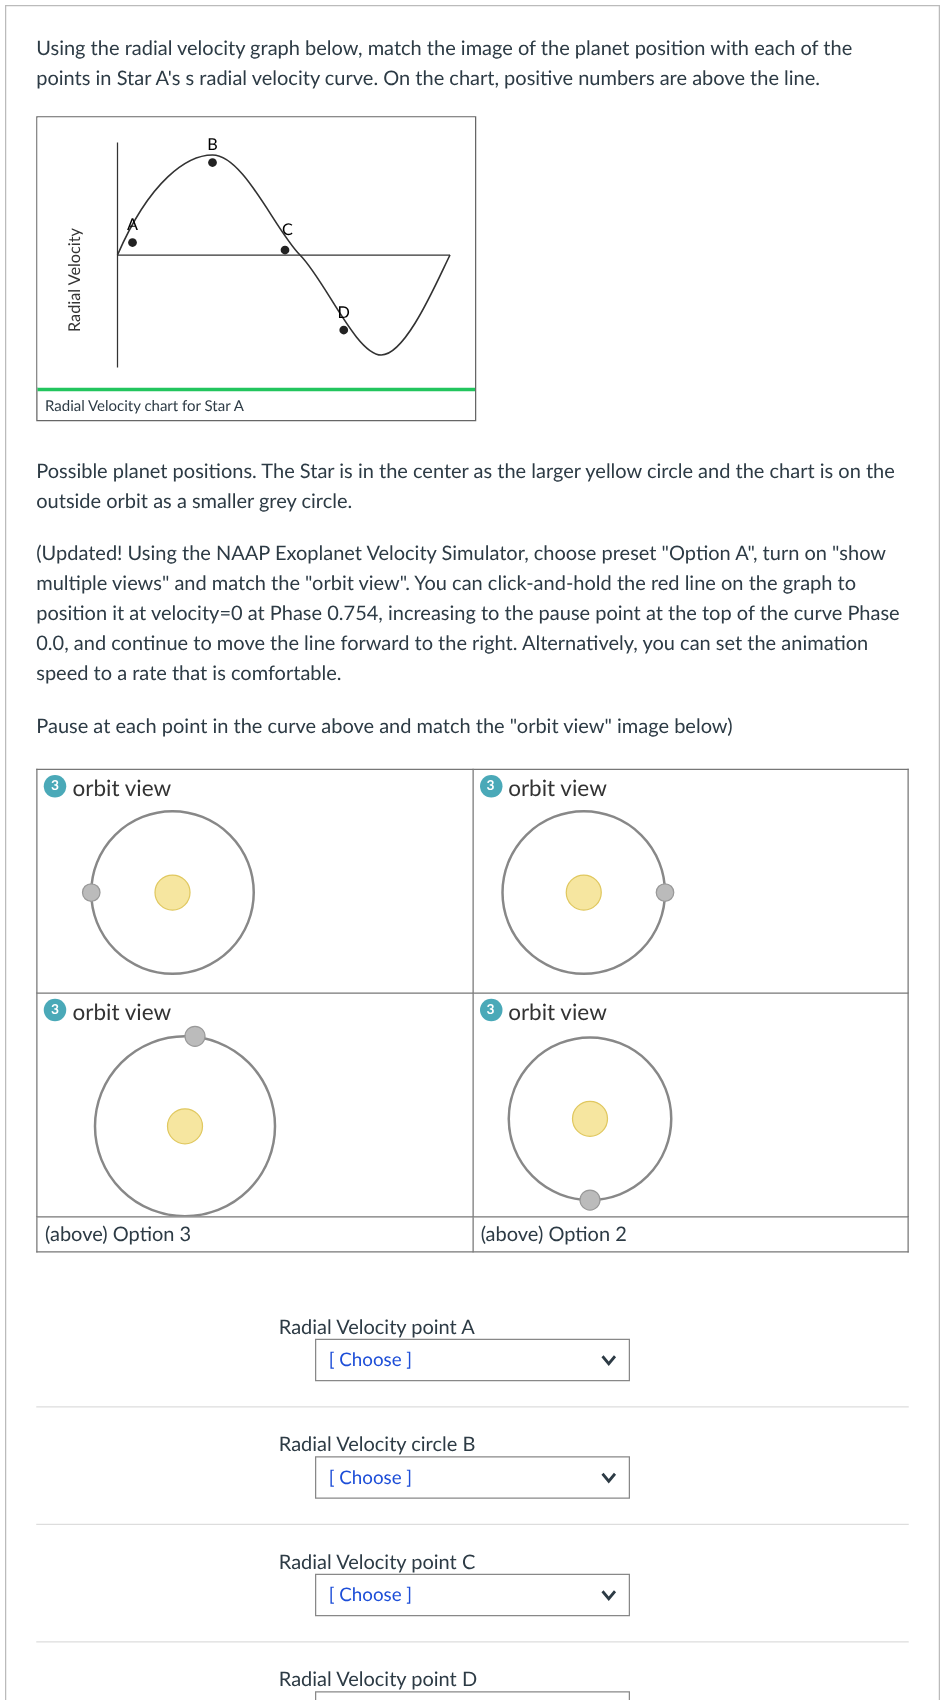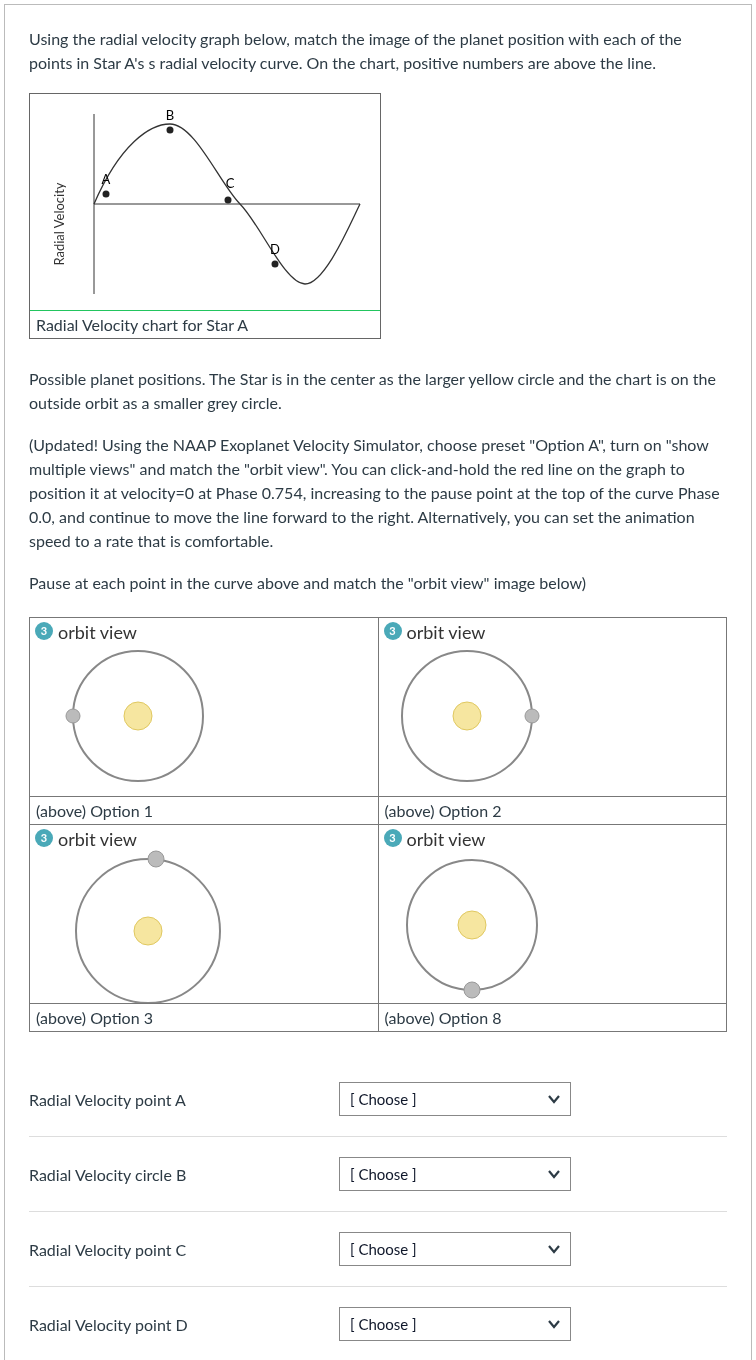--- a/index.html
+++ b/index.html
@@ -24,23 +24,23 @@
     border: 1px solid #666;
     width: 352px;
     margin-bottom: 28px;
   }
   .chart-img-wrap {
     height: 216px;
     position: relative;
     background: #fff;
   }
   .chart-caption {
-    border-top: 1px solid #22c55e;
+    border-top: 3px solid #22c55e;
     padding: 4px 6px;
-    font-size: 16px;
+    font-size: 12px;
   }
   .chart-svg { position: absolute; inset: 0; }
 
   
   .orbit-grid {
     border: 1px solid #777;
     border-collapse: collapse;
     width: 100%;
     margin: 8px 0 30px 0;
   }
@@ -71,33 +71,34 @@
   }
   .orbit-svg { position: absolute; left: 18px; top: 18px; }
   .orbit-caption { padding: 4px 6px; font-size: 16px; }
 
   
   .match-row {
     display: flex;
     align-items: center;
     padding: 20px 0;
     border-bottom: 1px solid #ddd;
+    flex-direction: column;
   }
   .match-row:last-child { border-bottom: none; }
   .match-label { width: 310px; font-size: 16px; }
   .sel-wrap { position: relative; }
   .sel {
     appearance: none;
     -webkit-appearance: none;
     border: 1px solid #888;
     background: #fff;
     padding: 7px 36px 7px 10px;
     font-size: 15px;
-    width: 232px;
-    color: #0f172a;
+    width: 252px;
+    color: #1d4ed8;
     font-family: inherit;
   }
   .chev {
     position: absolute;
     right: 10px;
     top: 50%;
     transform: translateY(-50%);
     pointer-events: none;
   }
   .chev svg { display: block; }
@@ -158,28 +159,20 @@
           <svg class="orbit-svg" width="160" height="160" viewBox="0 0 160 160">
             <circle cx="70" cy="80" r="65" fill="none" stroke="#888" stroke-width="2"></circle>
             <circle cx="70" cy="80" r="14" fill="#f6e6a0" stroke="#e0c860"></circle>
             <circle cx="135" cy="80" r="7" fill="#bbb" stroke="#999"></circle>
           </svg>
         </div>
       </td>
     </tr>
     <tr>
       <td>
-            <div class="orbit-caption">(above) Option 1</div>
-          </td>
-      <td>
-            <div class="orbit-caption">(above) Option 2</div>
-          </td>
-    </tr>
-    <tr>
-      <td>
         <div class="orbit-panel">
           <div class="badge">3</div>
           <div class="orbit-title">orbit view</div>
           <svg class="orbit-svg" width="180" height="160" viewBox="0 0 180 160">
             <circle cx="100" cy="88" r="72" fill="none" stroke="#888" stroke-width="2"></circle>
             <circle cx="100" cy="88" r="14" fill="#f6e6a0" stroke="#e0c860"></circle>
             <circle cx="108" cy="16" r="8" fill="#bbb" stroke="#999"></circle>
           </svg>
         </div>
       </td>
@@ -193,21 +186,21 @@
             <circle cx="75" cy="147" r="8" fill="#bbb" stroke="#999"></circle>
           </svg>
         </div>
       </td>
     </tr>
     <tr>
       <td>
             <div class="orbit-caption">(above) Option 3</div>
           </td>
       <td>
-            <div class="orbit-caption">(above) Option 8</div>
+            <div class="orbit-caption">(above) Option 2</div>
           </td>
     </tr>
   </tbody>
     </table>
 
   <div>
     <div class="match-row">
       <div class="match-label">Radial Velocity point A</div>
       <div class="sel-wrap">
         <select class="sel">

